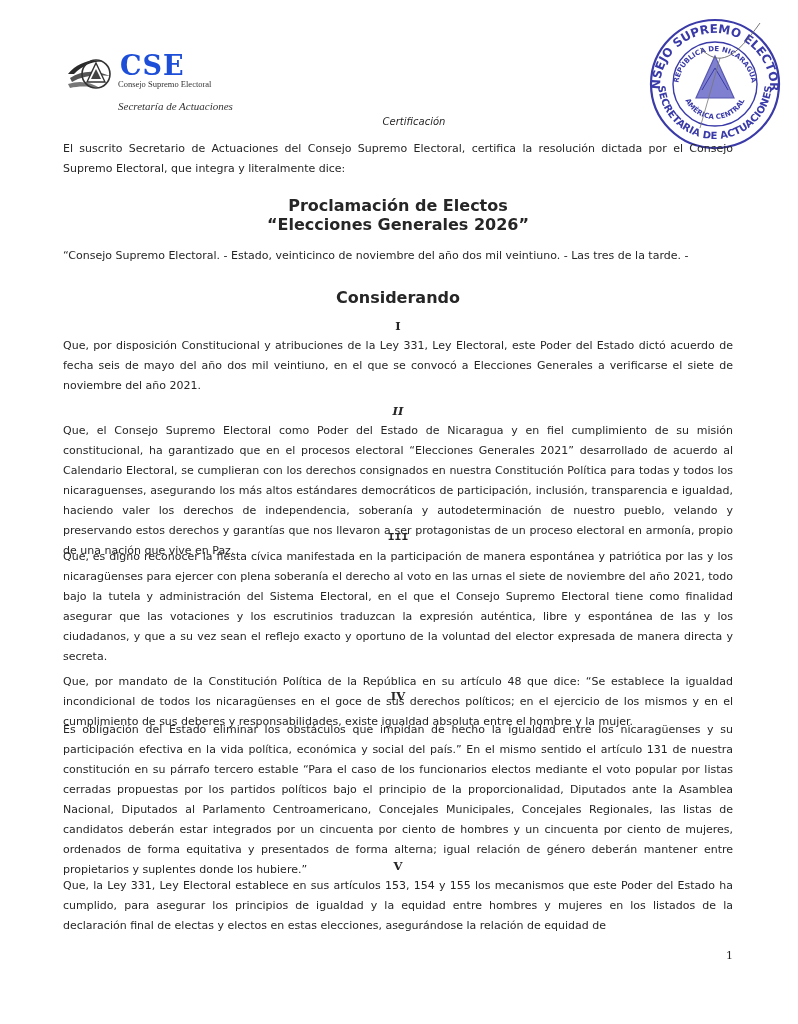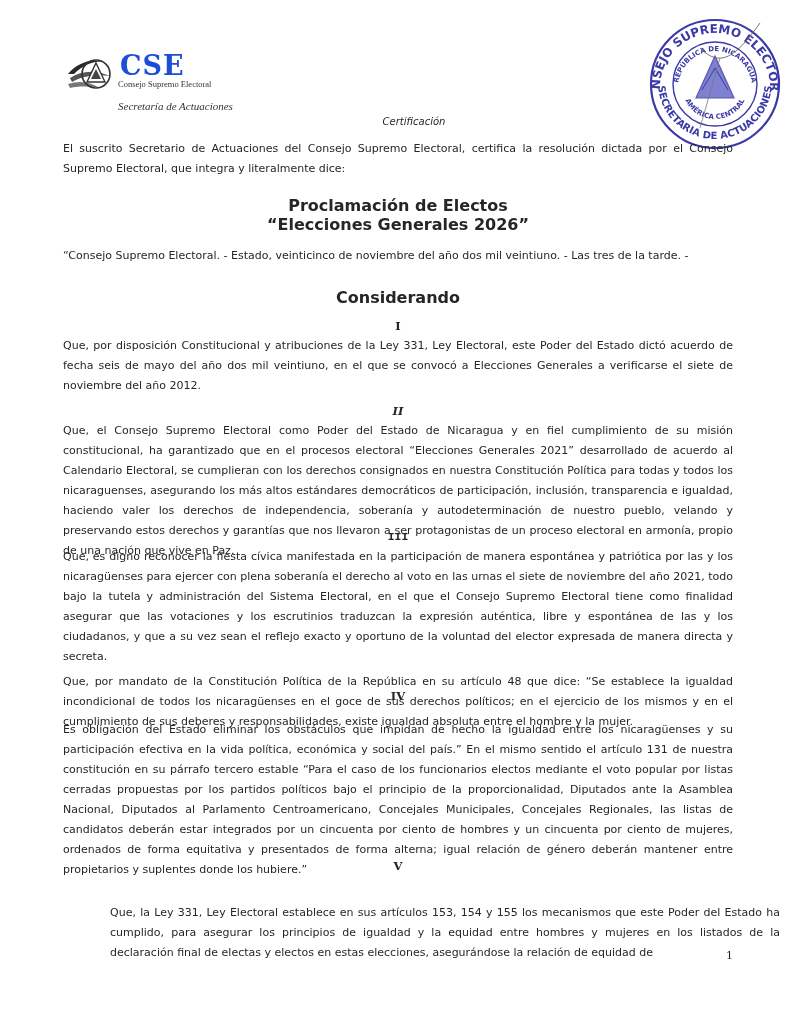--- a/index.html
+++ b/index.html
@@ -72,29 +72,29 @@
   <div class="p" style="top:139px;">El suscrito Secretario de Actuaciones del Consejo Supremo Electoral, certifica la resolución dictada por el Consejo Supremo Electoral, que integra y literalmente dice:</div>
 
   <div class="center-bold" style="top:196px;">Proclamación de Electos</div>
   <div class="center-bold" style="top:215px;">“Elecciones Generales 2026”</div>
 
   <div class="p" style="top:246px;">“Consejo Supremo Electoral. - Estado, veinticinco de noviembre del año dos mil veintiuno. - Las tres de la tarde. -</div>
 
   <div class="center-bold" style="top:288px;">Considerando</div>
 
   <div class="roman" style="top:319px;">I</div>
-  <div class="p" style="top:336px;">Que, por disposición Constitucional y atribuciones de la Ley 331, Ley Electoral, este Poder del Estado dictó acuerdo de fecha seis de mayo del año dos mil veintiuno, en el que se convocó a Elecciones Generales a verificarse el siete de noviembre del año 2012.</div>
+  <div class="p" style="top:336px;">Que, por disposición Constitucional y atribuciones de la Ley 331, Ley Electoral, este Poder del Estado dictó acuerdo de fecha seis de mayo del año dos mil veintiuno, en el que se convocó a Elecciones Generales a verificarse el siete de noviembre del año 2021.</div>
 
   <div class="roman" style="top:404px;font-style:italic;">II</div>
   <div class="p" style="top:421px;">Que, el Consejo Supremo Electoral como Poder del Estado de Nicaragua y en fiel cumplimiento de su misión constitucional, ha garantizado que en el procesos electoral “Elecciones Generales 2021” desarrollado de acuerdo al Calendario Electoral, se cumplieran con los derechos consignados en nuestra Constitución Política para todas y todos los nicaraguenses, asegurando los más altos estándares democráticos de participación, inclusión, transparencia e igualdad, haciendo valer los derechos de independencia, soberanía y autodeterminación de nuestro pueblo, velando y preservando estos derechos y garantías que nos llevaron a ser protagonistas de un proceso electoral en armonía, propio de una nación que vive en Paz.</div>
 
   <div class="roman" style="top:530px;font-family:Liberation Mono, monospace;">III</div>
   <div class="p" style="top:547px;">Que, es digno reconocer la fiesta cívica manifestada en la participación de manera espontánea y patriótica por las y los nicaragüenses para ejercer con plena soberanía el derecho al voto en las urnas el siete de noviembre del año 2021, todo bajo la tutela y administración del Sistema Electoral, en el que el Consejo Supremo Electoral tiene como finalidad asegurar que las votaciones y los escrutinios traduzcan la expresión auténtica, libre y espontánea de las y los ciudadanos, y que a su vez sean el reflejo exacto y oportuno de la voluntad del elector expresada de manera directa y secreta.</div>
 
   <div class="roman" style="top:689px;">IV</div>
   <div class="p" style="top:672px;">Que, por mandato de la Constitución Política de la República en su artículo 48 que dice: “Se establece la igualdad incondicional de todos los nicaragüenses en el goce de sus derechos políticos; en el ejercicio de los mismos y en el cumplimiento de sus deberes y responsabilidades, existe igualdad absoluta entre el hombre y la mujer.</div>
   <div class="p" style="top:720px;">Es obligación del Estado eliminar los obstáculos que impidan de hecho la igualdad entre los nicaragüenses y su participación efectiva en la vida política, económica y social del país.” En el mismo sentido el artículo 131 de nuestra constitución en su párrafo tercero estable “Para el caso de los funcionarios electos mediante el voto popular por listas cerradas propuestas por los partidos políticos bajo el principio de la proporcionalidad, Diputados ante la Asamblea Nacional, Diputados al Parlamento Centroamericano, Concejales Municipales, Concejales Regionales, las listas de candidatos deberán estar integrados por un cincuenta por ciento de hombres y un cincuenta por ciento de mujeres, ordenados de forma equitativa y presentados de forma alterna; igual relación de género deberán mantener entre propietarios y suplentes donde los hubiere.”</div>
 
   <div class="roman" style="top:859px;">V</div>
-  <div class="p" style="top:903px;margin-left:47px;">Que, la Ley 331, Ley Electoral establece en sus artículos 153, 154 y 155 los mecanismos que este Poder del Estado ha cumplido, para asegurar los principios de igualdad y la equidad entre hombres y mujeres en los listados de la declaración final de electas y electos en estas elecciones, asegurándose la relación de equidad de</div>
+  <div class="p" style="top:876px;">Que, la Ley 331, Ley Electoral establece en sus artículos 153, 154 y 155 los mecanismos que este Poder del Estado ha cumplido, para asegurar los principios de igualdad y la equidad entre hombres y mujeres en los listados de la declaración final de electas y electos en estas elecciones, asegurándose la relación de equidad de</div>
 </div>
 
 <div class="page-num">1</div>
 
 </body></html>

